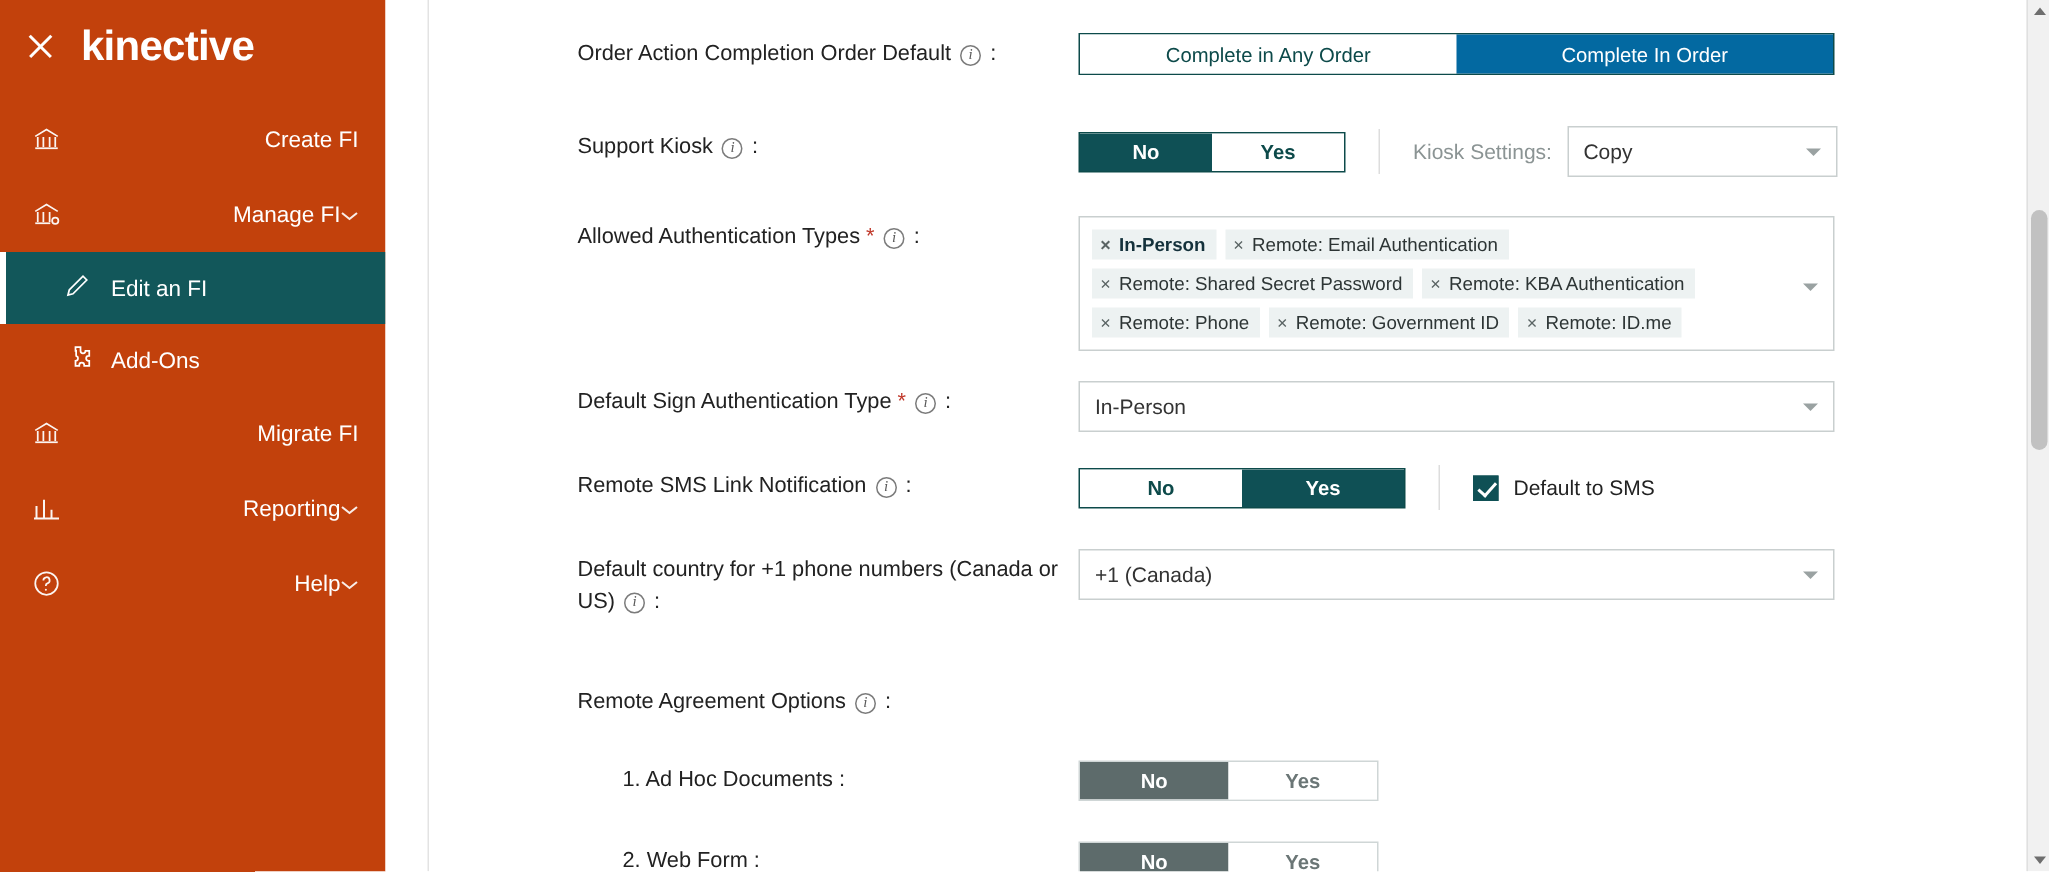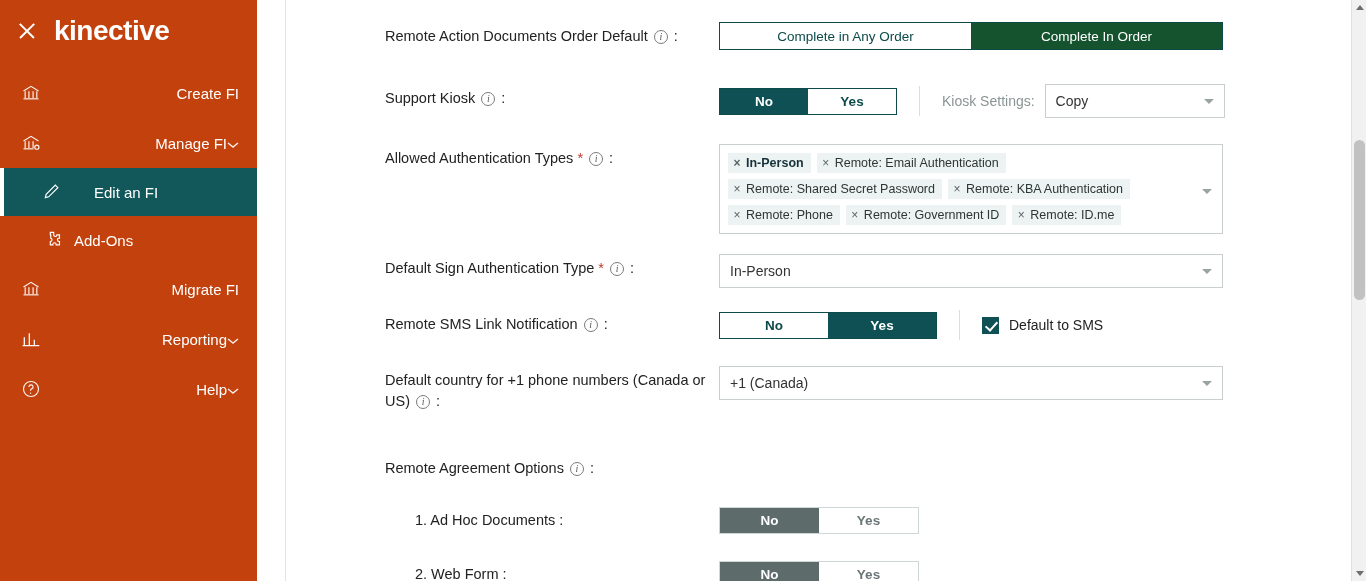--- a/index.html
+++ b/index.html
@@ -93,21 +93,20 @@
     padding: 0 18px 0 32px;
     font-size: 15px;
     cursor: pointer;
   }
   .nav-sub .ico { width: 30px; flex: 0 0 30px; }
   .nav-sub .label { padding-left: 12px; }
   .nav-sub.active {
     background: #12575a;
     border-left: 4px solid #ffffff;
     padding-left: 28px;
-    gap: 20px;
   }
 
   
   .content {
     flex: 1 1 auto;
     height: 581px;
     background: #ffffff;
     position: relative;
     overflow: hidden;
   }
@@ -196,21 +195,21 @@
   .wide-toggle .opt {
     flex: 1 1 50%;
     display: flex;
     align-items: center;
     justify-content: center;
     font-size: 13.5px;
     color: #0d4a4a;
     background: #ffffff;
     cursor: pointer;
   }
-  .wide-toggle .opt.sel { background: #14532d; color: #ffffff; }
+  .wide-toggle .opt.sel { background: #0369a1; color: #ffffff; }
 
   
   .select {
     height: 34px;
     border: 1px solid #c9cfcf;
     background: #ffffff;
     display: flex;
     align-items: center;
     padding: 0 30px 0 10px;
     font-size: 14px;
@@ -450,21 +449,21 @@
     </nav>
   </aside>
 
   <main class="content">
     <div class="divider-left"></div>
 
     <div class="content-inner">
 
       <div class="row" style="margin-top:22px;">
         <div class="lbl">
-          <span>Remote Action Documents Order Default</span>
+          <span>Order Action Completion Order Default</span>
           <span class="info">i</span>
           <span>:</span>
         </div>
         <div class="ctl">
           <div class="wide-toggle">
             <div class="opt">Complete in Any Order</div>
             <div class="opt sel">Complete In Order</div>
           </div>
         </div>
       </div>

